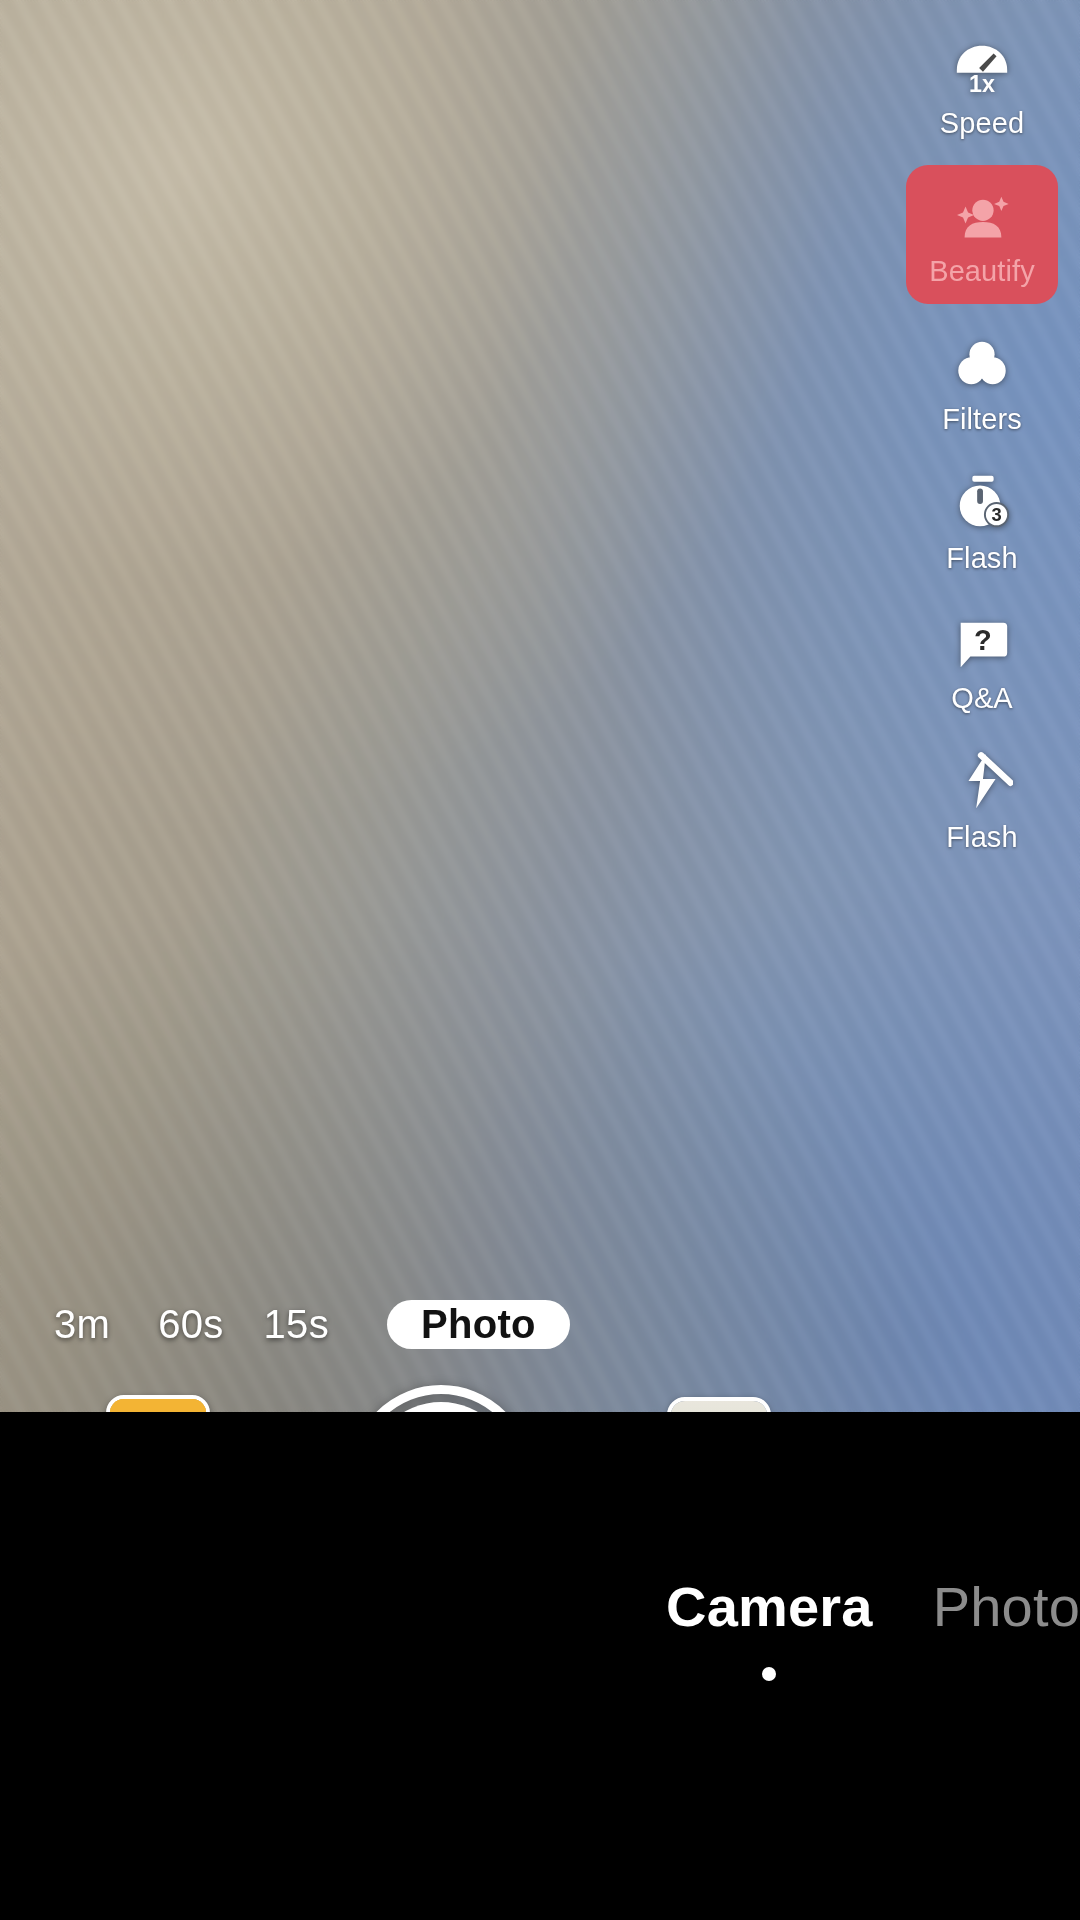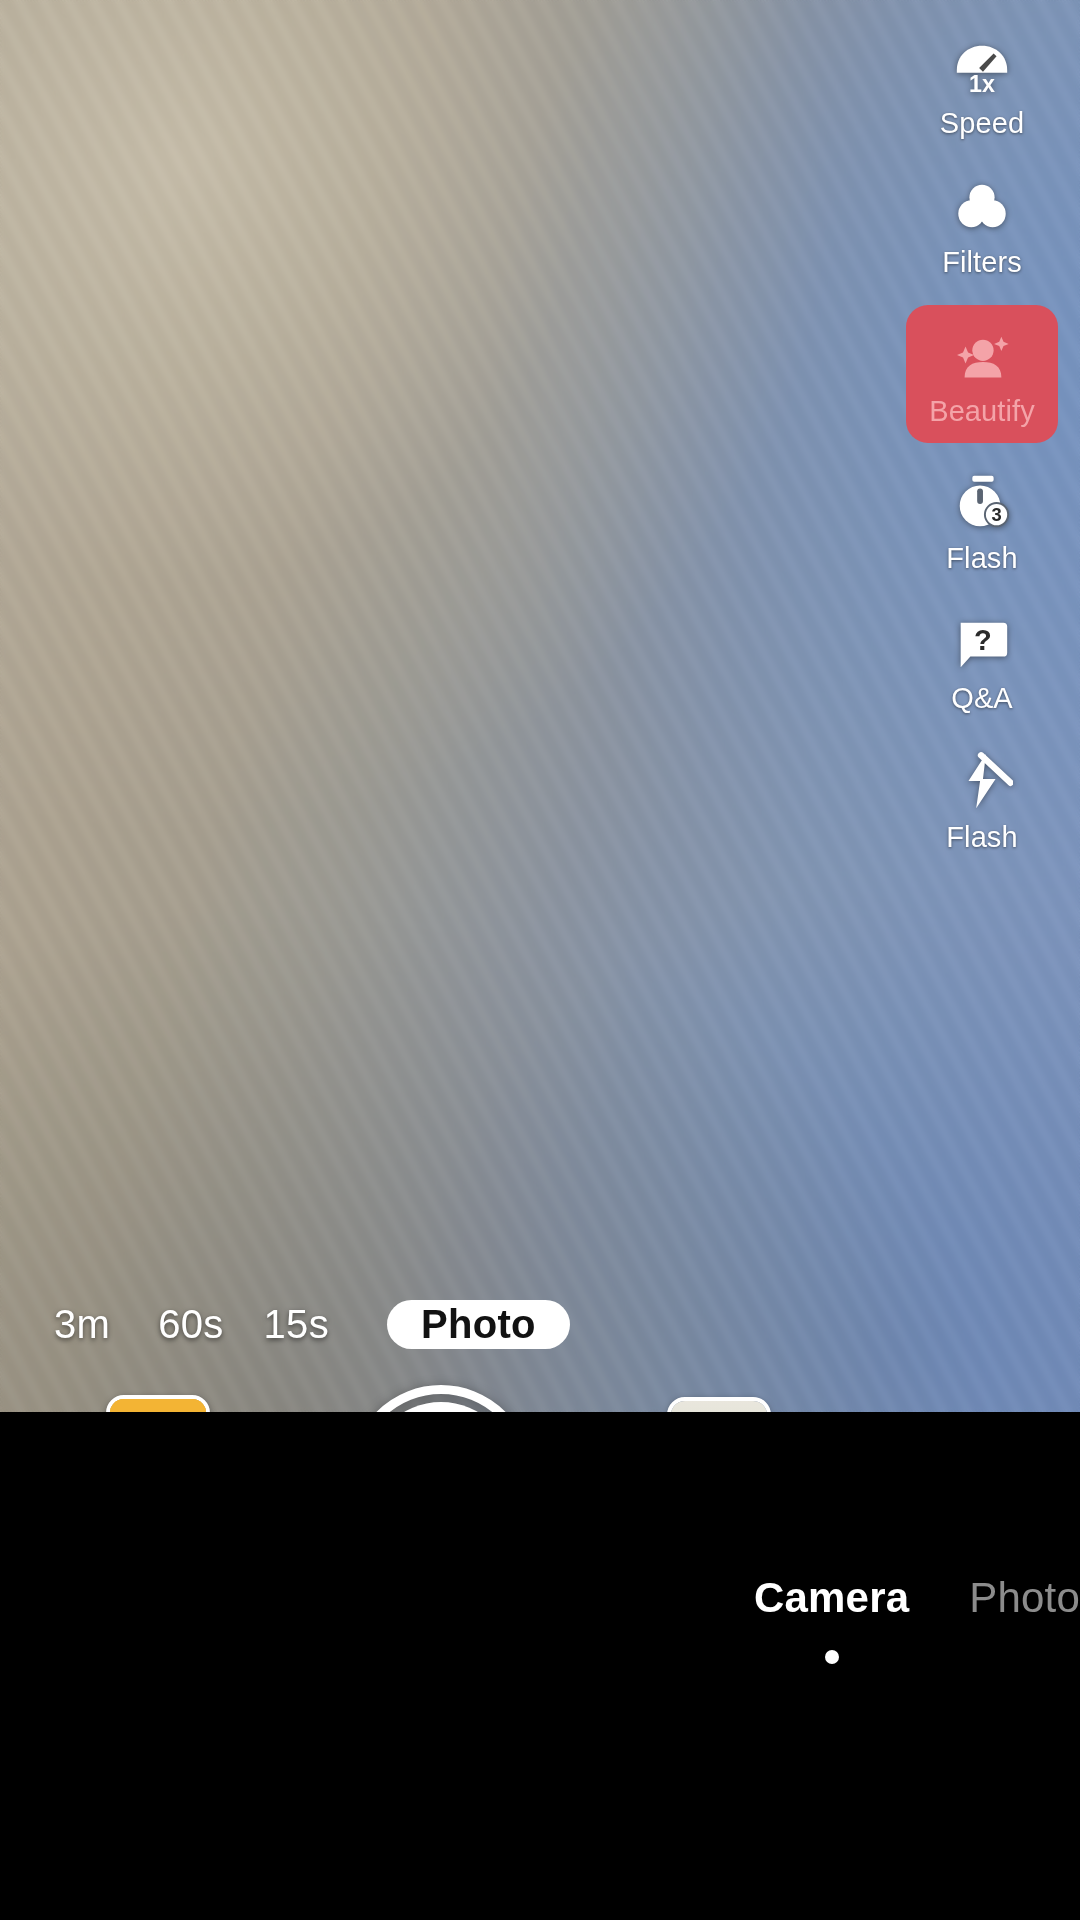--- a/index.html
+++ b/index.html
@@ -266,21 +266,21 @@
     left: 0;
     right: 0;
     top: 162px;
     display: flex;
     justify-content: flex-end;
     align-items: baseline;
     gap: 60px;
     padding-right: 0;
   }
   .nav-tab {
-    font-size: 42px;
+    font-size: 56px;
     color: #8c8c8c;
     letter-spacing: 0.2px;
     white-space: nowrap;
   }
   .nav-tab.active {
     color: #ffffff;
     font-weight: 700;
     position: relative;
   }
   .nav-dot {
@@ -314,41 +314,41 @@
         <svg width="62" height="62" viewBox="0 0 64 64">
           <path d="M32 10 C17 10 6 21 6 35 L6 38 L58 38 L58 35 C58 21 47 10 32 10 Z" fill="#fff"></path>
           <path d="M44 18 L29 33 L33 37 L47 21 Z" fill="#4a4a4a"></path>
           <rect x="8" y="39" width="48" height="3" fill="#fff" opacity="0"></rect>
           <text x="32" y="58" font-family="Liberation Sans, sans-serif" font-size="24" font-weight="bold" fill="#fff" text-anchor="middle">1x</text>
         </svg>
       </span>
       <span class="side-label">Speed</span>
     </div>
 
-    <div class="side-item">
-      <span class="side-ico">
-        <svg width="62" height="62" viewBox="0 0 64 64">
-          <ellipse cx="32" cy="23" rx="13" ry="13" fill="#fff"></ellipse>
-          <ellipse cx="21" cy="40" rx="13.5" ry="14" fill="#fff"></ellipse>
-          <ellipse cx="43" cy="40" rx="13.5" ry="14" fill="#fff"></ellipse>
-        </svg>
-      </span>
-      <span class="side-label">Filters</span>
-    </div>
-
     <div class="side-item highlight">
       <span class="side-ico">
         <svg width="62" height="62" viewBox="0 0 64 64">
           <circle cx="33" cy="22" r="11" fill="#f4a3a8"></circle>
           <path d="M14 50 C14 38 22 34 33 34 C44 34 52 38 52 50 Z" fill="#f4a3a8"></path>
           <path d="M52 8 L54.2 13.2 L59.5 15.4 L54.2 17.6 L52 22.8 L49.8 17.6 L44.5 15.4 L49.8 13.2 Z" fill="#f4a3a8"></path>
           <path d="M15 18 L17.6 24.2 L23.8 26.8 L17.6 29.4 L15 35.6 L12.4 29.4 L6.2 26.8 L12.4 24.2 Z" fill="#f4a3a8"></path>
         </svg>
       </span>
       <span class="side-label">Beautify</span>
+    </div>
+
+    <div class="side-item">
+      <span class="side-ico">
+        <svg width="62" height="62" viewBox="0 0 64 64">
+          <ellipse cx="32" cy="23" rx="13" ry="13" fill="#fff"></ellipse>
+          <ellipse cx="21" cy="40" rx="13.5" ry="14" fill="#fff"></ellipse>
+          <ellipse cx="43" cy="40" rx="13.5" ry="14" fill="#fff"></ellipse>
+        </svg>
+      </span>
+      <span class="side-label">Filters</span>
     </div>
 
     <div class="side-item">
       <span class="side-ico">
         <svg width="62" height="62" viewBox="0 0 64 64">
           <rect x="22" y="5" width="22" height="6" rx="2" fill="#fff"></rect>
           <circle cx="30" cy="36" r="21" fill="#fff"></circle>
           <rect x="27" y="18" width="6" height="16" rx="3" fill="#5a6472"></rect>
           <circle cx="47" cy="45" r="12" fill="#fff" stroke="#5a6472" stroke-width="2"></circle>
           <text x="47" y="52" font-family="Liberation Sans, sans-serif" font-size="19" font-weight="bold" fill="#2b2b2b" text-anchor="middle">3</text>

